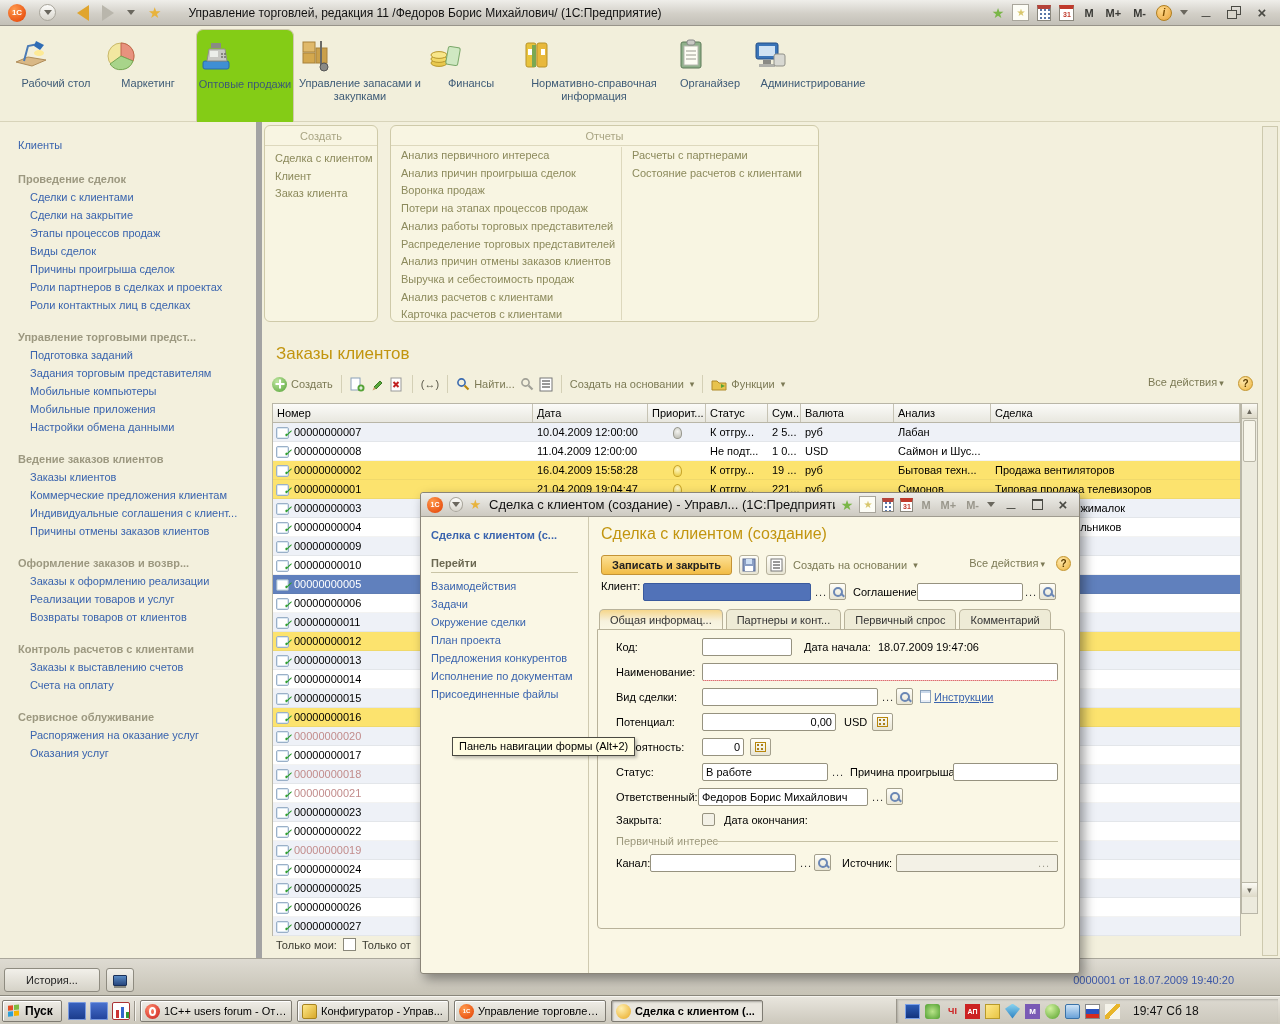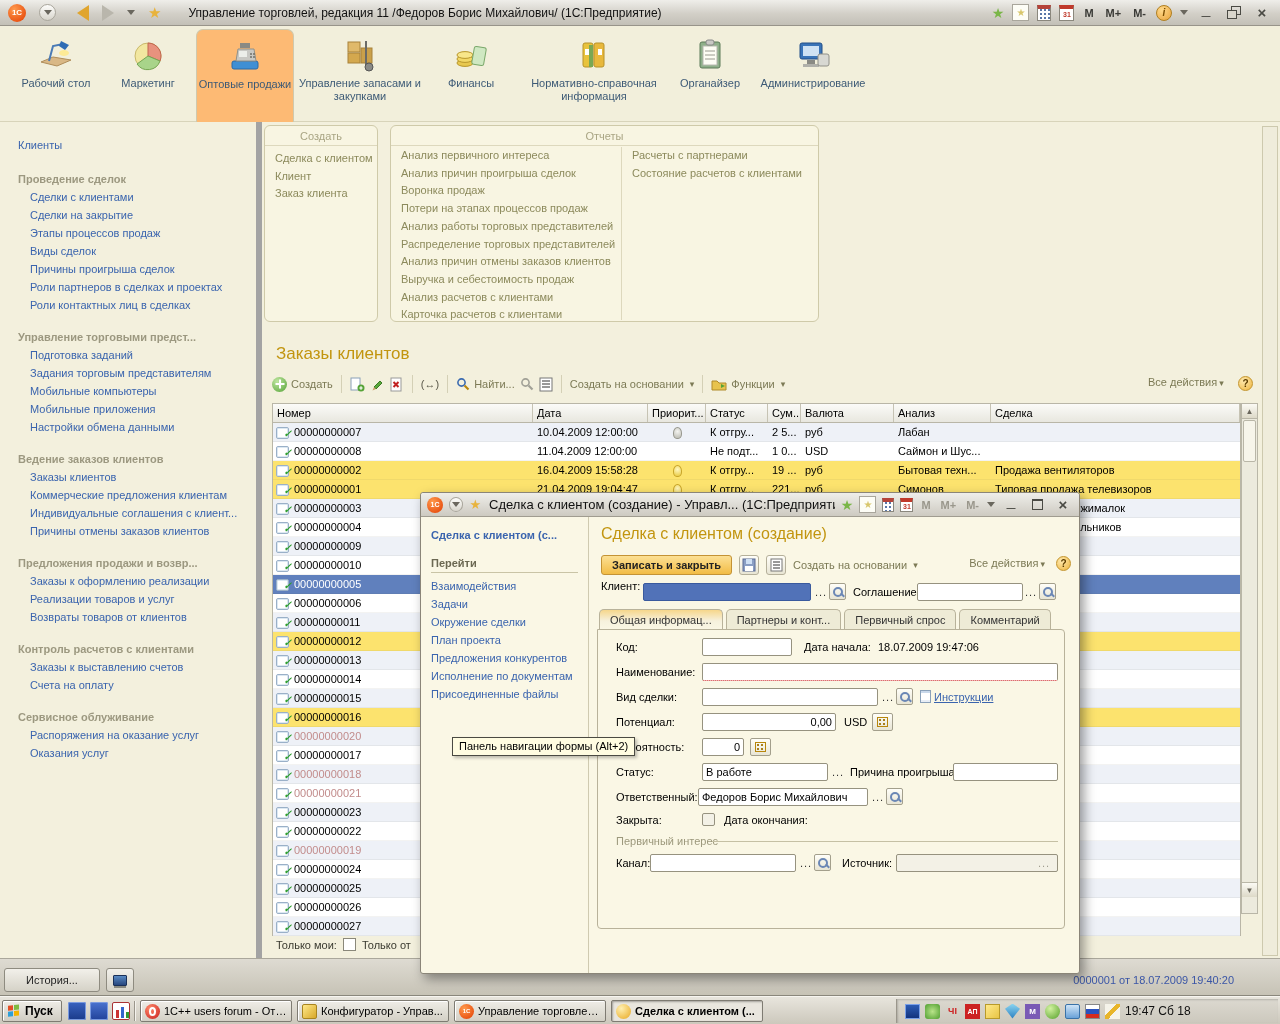--- a/index.html
+++ b/index.html
@@ -32,23 +32,23 @@
   .win-btn{width:20px;height:17px;display:flex;align-items:center;justify-content:center;color:#4a4a44;font-size:12px;font-weight:bold}
   .win-btn.min::before{content:"—";font-size:9px;margin-top:6px}
   .win-btn.restore{position:relative}
   .win-btn.restore::before{content:"";position:absolute;width:8px;height:7px;border:1px solid #4a4a44;right:3px;top:2px}
   .win-btn.restore::after{content:"";position:absolute;width:8px;height:7px;border:1px solid #4a4a44;background:#d9d6cc;left:3px;top:6px}
   .win-btn.maxi::before{content:"";width:9px;height:8px;border:1px solid #4a4a44;border-top-width:2px}
   .win-btn.close::before{content:"×";font-size:15px}
 
   
   .ribbon{position:absolute;left:0;top:26px;width:1280px;height:96px;background:#f2efdb;border-bottom:1px solid #d8d4ba}
-  .rtab{position:absolute;top:3px;height:93px;display:flex;flex-direction:column;align-items:center;padding-top:7px;color:#3d5a76;text-align:center;cursor:pointer}
+  .rtab{position:absolute;top:3px;height:93px;display:flex;flex-direction:column;padding-top:7px;color:#3d5a76;text-align:center;cursor:pointer}
   .rtab .lbl{margin-top:3px;line-height:13px}
-  .rtab.active{background:#fdba74;border:1px solid #cfc9ae;border-bottom:none;border-radius:7px 7px 0 0}
+  .rtab.active{background:#84cc16;border:1px solid #cfc9ae;border-bottom:none;border-radius:7px 7px 0 0}
   .t1{left:12px;width:88px}.t2{left:102px;width:92px}.t3{left:196px;width:98px}.t4{left:296px;width:128px}
   .t5{left:426px;width:90px}.t6{left:518px;width:152px}.t7{left:672px;width:76px}.t8{left:750px;width:126px}
 
   
   .sidebar{position:absolute;left:0;top:122px;width:262px;height:836px;border-right:6px solid #a3a3a3;padding-top:14px;background:#f3f0dd;overflow:hidden}
   .s-item{line-height:18px;padding-left:30px;color:#3a64ae;cursor:pointer;white-space:nowrap}
   .s-item.top{padding-left:18px;margin-bottom:16px}
   .s-item.header{padding-left:18px;color:#9c9880;font-weight:bold;margin-top:14px;cursor:default}
 
   
@@ -186,21 +186,21 @@
   .tray-upd{background:radial-gradient(#b9e48a,#4f9e2f);border-radius:3px}
   .tray-ru{color:#c22;font-size:9px}
   .tray-ap{background:#c22;color:#fff;font-size:7px}
   .tray-note{background:linear-gradient(135deg,#ffe98a,#e8c545);border:1px solid #b89a2a}
   .tray-gem{background:linear-gradient(#8ad4f0,#2a7fc0);clip-path:polygon(50% 0,100% 35%,50% 100%,0 35%)}
   .tray-m{background:#7a5ab5;color:#fff;font-size:8px}
   .tray-qip{background:radial-gradient(circle at 35% 30%,#d2f2a0,#55a02a);border-radius:50%}
   .tray-folder{background:linear-gradient(#cfe4f7,#6aa2d8);border:1px solid #3a72a8;border-radius:2px}
   .tray-flag{background:linear-gradient(#fff 33%,#2a52be 33% 66%,#d52b1e 66%);border:1px solid #888}
   .tray-wand{background:linear-gradient(135deg,#f5f3ea 40%,#e8b52a 40% 60%,#f5f3ea 60%)}
-  .clock{margin-left:0;font-size:12px;color:#111;white-space:nowrap}
+  .clock{margin-left:8px;font-size:12px;color:#111;white-space:nowrap}
 
   .ic-svg{flex:0 0 auto;display:inline-flex}
 </style>
 </head>
 <body>
 
 <div class="app">
 
   <div class="titlebar">
     <span class="logo1c"></span>
@@ -350,21 +350,21 @@
       <div class="s-item header">Ведение заказов клиентов</div>
 
       <div class="s-item link">Заказы клиентов</div>
 
       <div class="s-item link">Коммерческие предложения клиентам</div>
 
       <div class="s-item link">Индивидуальные соглашения с клиент...</div>
 
       <div class="s-item link">Причины отмены заказов клиентов</div>
 
-      <div class="s-item header">Предложения продажи и возвр...</div>
+      <div class="s-item header">Оформление заказов и возвр...</div>
 
       <div class="s-item link">Заказы к оформлению реализации</div>
 
       <div class="s-item link">Реализации товаров и услуг</div>
 
       <div class="s-item link">Возвраты товаров от клиентов</div>
 
       <div class="s-item header">Контроль расчетов с клиентами</div>
 
       <div class="s-item link">Заказы к выставлению счетов</div>

